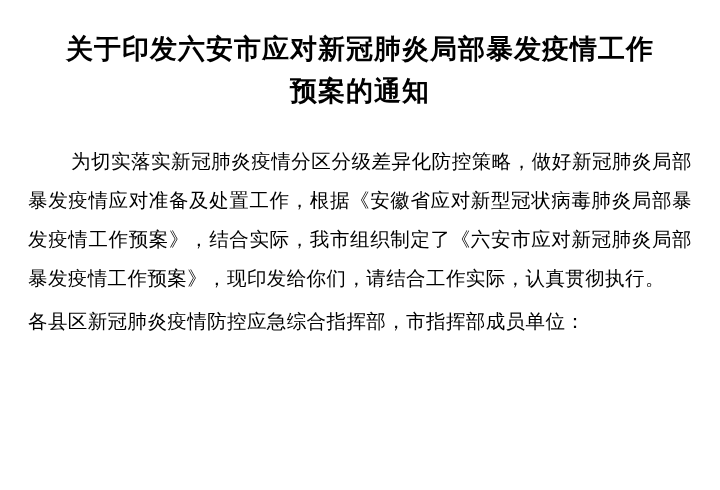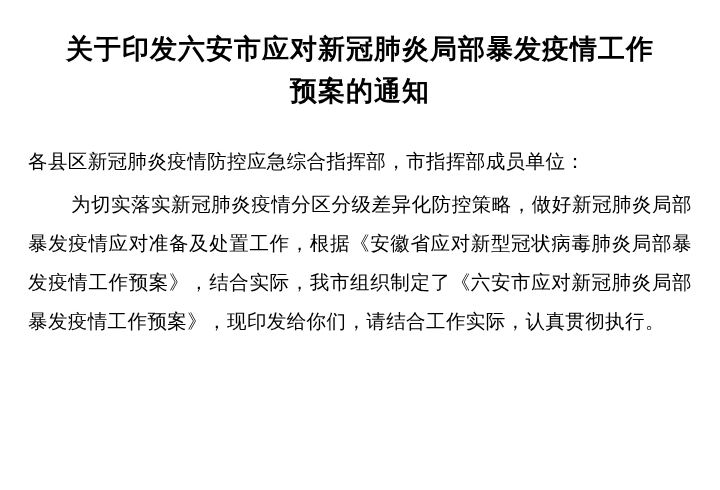--- a/index.html
+++ b/index.html
@@ -48,17 +48,17 @@
   }
 </style>
 </head>
 <body>
 
 <div class="page">
 
   <h1 class="doc-title">关于印发六安市应对新冠肺炎局部暴发疫情工作预案的通知</h1>
 
   <div class="body-block">
+    <p class="para indent">为切实落实新冠肺炎疫情分区分级差异化防控策略，做好新冠肺炎局部暴发疫情应对准备及处置工作，根据《安徽省应对新型冠状病毒肺炎局部暴发疫情工作预案》，结合实际，我市组织制定了《六安市应对新冠肺炎局部暴发疫情工作预案》，现印发给你们，请结合工作实际，认真贯彻执行。</p>
     <p class="para">各县区新冠肺炎疫情防控应急综合指挥部，市指挥部成员单位：</p>
-    <p class="para indent">为切实落实新冠肺炎疫情分区分级差异化防控策略，做好新冠肺炎局部暴发疫情应对准备及处置工作，根据《安徽省应对新型冠状病毒肺炎局部暴发疫情工作预案》，结合实际，我市组织制定了《六安市应对新冠肺炎局部暴发疫情工作预案》，现印发给你们，请结合工作实际，认真贯彻执行。</p>
   </div>
 
 </div>
 
 </body></html>

